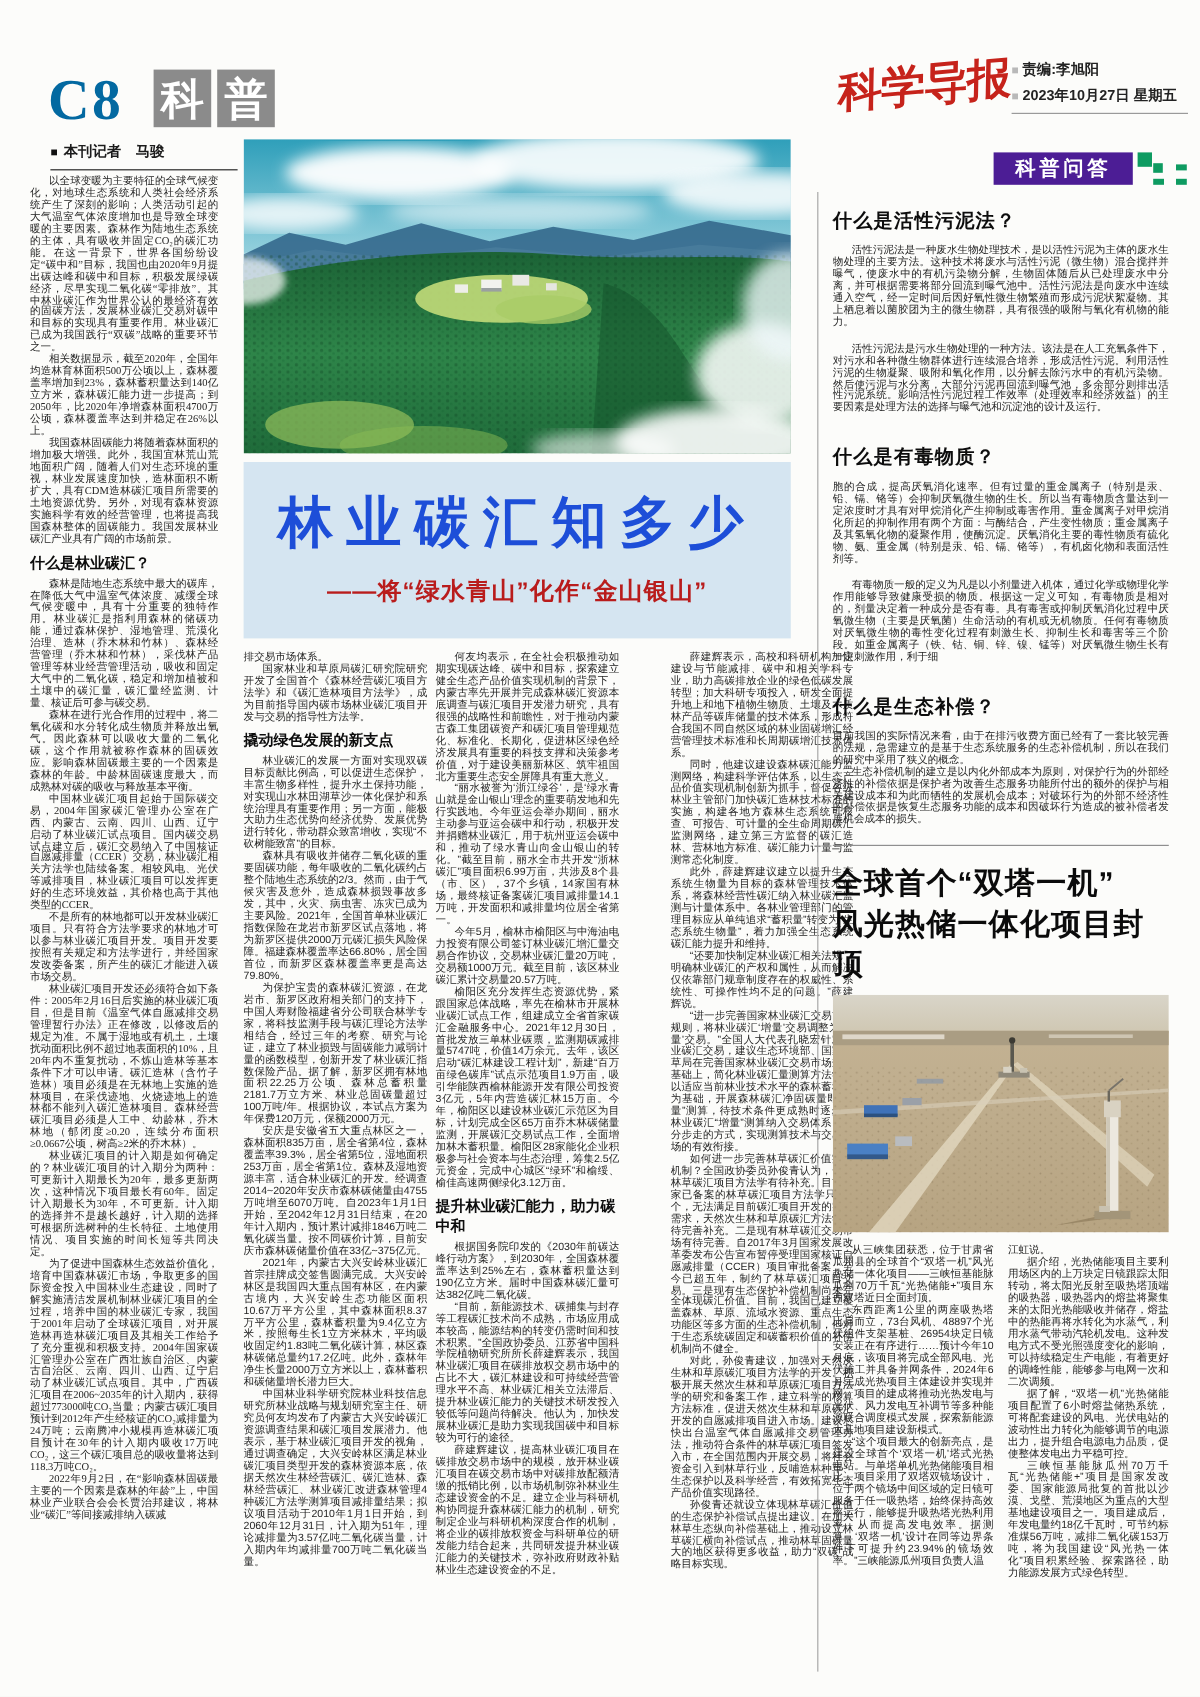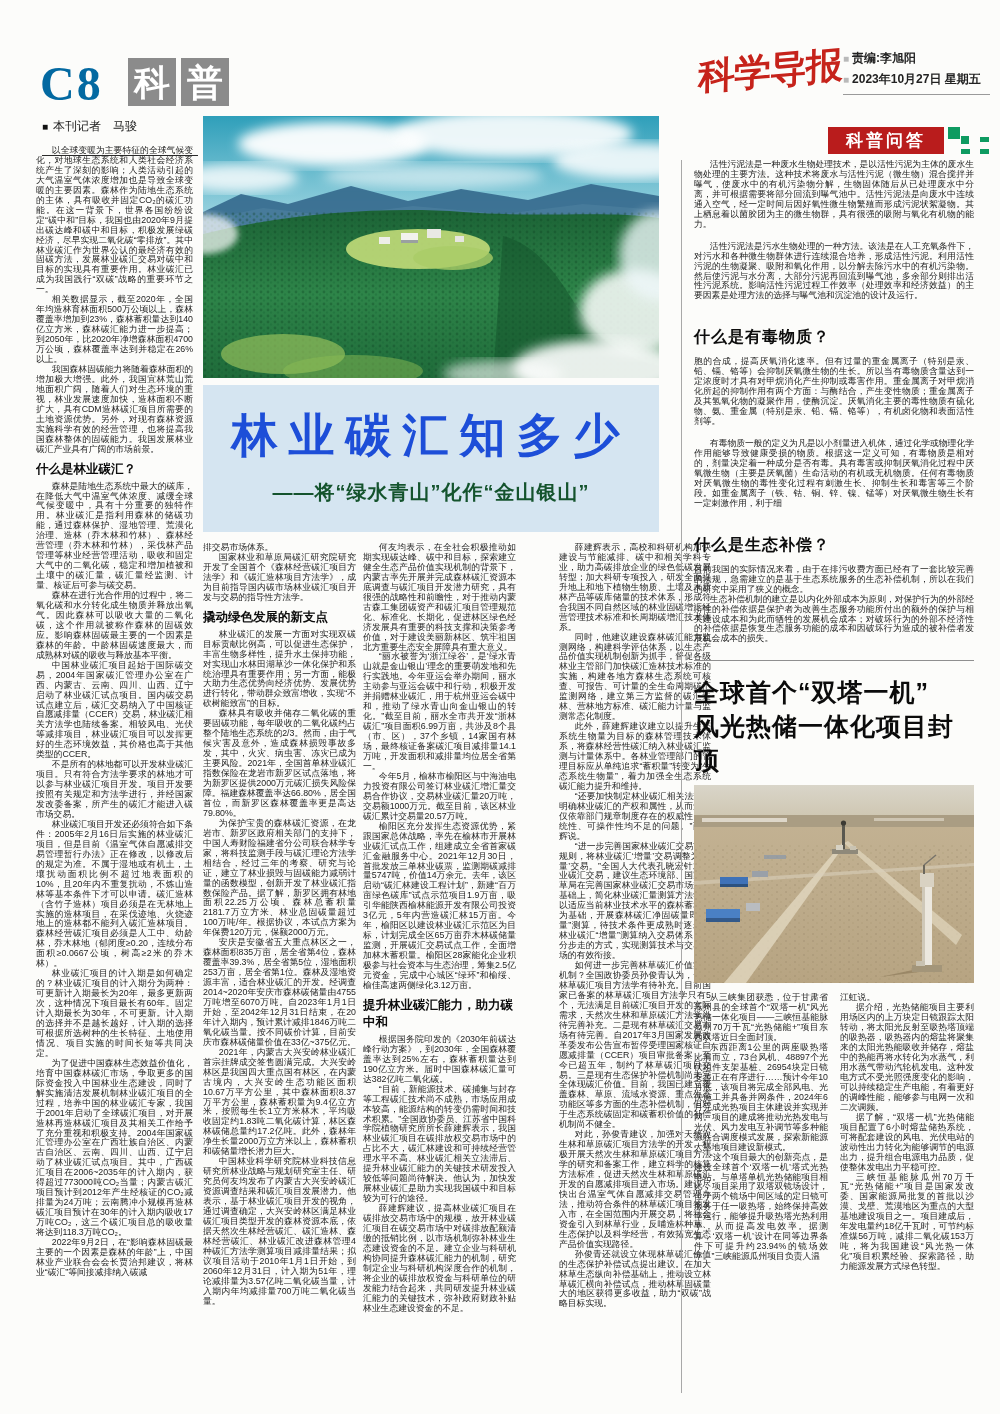--- a/index.html
+++ b/index.html
@@ -8,34 +8,34 @@
 
   
   .pageno{position:absolute;left:40px;top:56px;font-family:"Liberation Serif","DejaVu Serif",serif;font-size:48px;font-weight:bold;color:#0369a1;letter-spacing:2px;}
   .secbox{position:absolute;top:58px;width:48px;height:48px;background:#8b8b8b;color:#fff;text-align:center;line-height:50px;font-size:36px;font-weight:bold;}
   .masthead{position:absolute;left:698px;top:46px;width:150px;font-size:37px;font-weight:bold;color:#c6231b;transform:rotate(-5deg) skewX(-6deg);letter-spacing:-1px;white-space:nowrap;}
   .edline{position:absolute;left:843px;font-size:12px;font-weight:bold;color:#222;white-space:nowrap;}
   .edline .sq{color:#b9b9b9;font-size:10px;margin-right:3px;}
   .edrule{position:absolute;left:843px;top:94px;width:147px;height:1px;background:#9a9a9a;}
 
   
-  .byline{position:absolute;left:42px;top:118px;width:156px;font-size:12px;font-weight:normal;border-bottom:1.5px solid #2a2a2a;padding-bottom:20px;}
+  .byline{position:absolute;left:42px;top:118px;width:156px;font-size:12px;font-weight:bold;border-bottom:1.5px solid #2a2a2a;padding-bottom:6px;}
   .byline .sq{color:#111;font-size:10px;margin-right:5px;}
   .txtcol{position:absolute;overflow:hidden;}
   .para{font-size:8.8px;line-height:9.95px;text-align:justify;text-indent:1.8em;margin:0;color:#232323;}
   .para.cont{text-indent:0;}
   .subhead{font-size:12.5px;font-weight:bold;margin:6px 0 4px 0;color:#0d0d0d;}
   .photo1{position:absolute;left:203px;top:116px;width:456px;height:262px;}
   .titlebox{position:absolute;left:203px;top:385px;width:456px;height:147px;background:#d5e5f1;text-align:center;}
   .bigtitle{margin-top:20px;font-size:46px;font-weight:900;letter-spacing:11px;color:#1d4ed8;}
-  .subtitle{margin-top:12px;font-size:20px;font-weight:bold;letter-spacing:1px;color:#14532d;}
+  .subtitle{margin-top:12px;font-size:20px;font-weight:bold;letter-spacing:1px;color:#b91c1c;}
   .vrule{position:absolute;left:681px;top:160px;width:1px;height:1233px;background:#a8a8a8;}
 
   
-  .badge{position:absolute;left:828px;top:127px;width:116px;height:27px;background:#b91c1c;color:#fff;text-align:center;line-height:27px;font-size:17px;font-weight:bold;letter-spacing:3px;}
+  .badge{position:absolute;left:828px;top:127px;width:116px;height:27px;background:#4c1d95;color:#fff;text-align:center;line-height:27px;font-size:17px;font-weight:bold;letter-spacing:3px;}
   .deco{position:absolute;background:#0e9b61;}
   .qawrap{position:absolute;left:694px;top:160px;width:280px;}
   .qhead{font-size:16px;font-weight:bold;color:#0d0d0d;margin:14px 0 9px 0;letter-spacing:1px;}
   .qcols{display:flex;gap:12px;flex-direction:column;}
   .qcol{flex:1;overflow:hidden;}
   .hrule{height:1px;background:#8f8f8f;margin:16px 0 14px 0;}
   .sidetitle{font-size:25px;line-height:34px;font-weight:bold;color:#0b0b0b;margin:2px 0 8px 0;letter-spacing:1px;}
   .photo2{width:280px;height:198px;margin:2px 0 10px 0;}
   .scols{display:flex;gap:12px;}
   .scol{flex:1;overflow:hidden;}
@@ -48,21 +48,21 @@
   <div class="pageno">C8</div>
   <div class="secbox" style="left:128px;">科</div>
   <div class="secbox" style="left:181px;">普</div>
   <div class="masthead">科学导报</div>
   <div class="edline" style="top:50px;"><span class="sq">■</span><span>责编:李旭阳</span></div>
   <div class="edline" style="top:71px;"><span class="sq">■</span><span>2023年10月27日 星期五</span></div>
   <div class="edrule"></div>
 
   <div class="byline"><span class="sq">■</span><span>本刊记者　马骏</span></div>
 
-  <div class="txtcol" style="left:36px;top:146px;width:157px;height:1247px;">
+  <div class="txtcol" style="left:25px;top:146px;width:157px;height:1247px;font-family:Liberation Serif, serif;">
       <p class="para">以全球变暖为主要特征的全球气候变化，对地球生态系统和人类社会经济系统产生了深刻的影响；人类活动引起的大气温室气体浓度增加也是导致全球变暖的主要因素。森林作为陆地生态系统的主体，具有吸收并固定CO₂的碳汇功能。在这一背景下，世界各国纷纷设定“碳中和”目标，我国也由2020年9月提出碳达峰和碳中和目标，积极发展绿碳经济，尽早实现二氧化碳“零排放”。其中林业碳汇作为世界公认的最经济有效的固碳方法，发展林业碳汇交易对碳中和目标的实现具有重要作用。林业碳汇已成为我国践行“双碳”战略的重要环节之一。</p>
       <p class="para">相关数据显示，截至2020年，全国年均造林育林面积500万公顷以上，森林覆盖率增加到23%，森林蓄积量达到140亿立方米，森林碳汇能力进一步提高；到2050年，比2020年净增森林面积4700万公顷，森林覆盖率达到并稳定在26%以上。</p>
       <p class="para">我国森林固碳能力将随着森林面积的增加极大增强。此外，我国宜林荒山荒地面积广阔，随着人们对生态环境的重视，林业发展速度加快，造林面积不断扩大，具有CDM造林碳汇项目所需要的土地资源优势。另外，对现有森林资源实施科学有效的经营管理，也将提高我国森林整体的固碳能力。我国发展林业碳汇产业具有广阔的市场前景。</p>
       <h4 class="subhead">什么是林业碳汇？</h4>
       <p class="para">森林是陆地生态系统中最大的碳库，在降低大气中温室气体浓度、减缓全球气候变暖中，具有十分重要的独特作用。林业碳汇是指利用森林的储碳功能，通过森林保护、湿地管理、荒漠化治理、造林（乔木林和竹林）、森林经营管理（乔木林和竹林），采伐林产品管理等林业经营管理活动，吸收和固定大气中的二氧化碳，稳定和增加植被和土壤中的碳汇量，碳汇量经监测、计量、核证后可参与碳交易。</p>
       <p class="para">森林在进行光合作用的过程中，将二氧化碳和水分转化成生物质并释放出氧气。因此森林可以吸收大量的二氧化碳，这个作用就被称作森林的固碳效应。影响森林固碳最主要的一个因素是森林的年龄。中龄林固碳速度最大，而成熟林对碳的吸收与释放基本平衡。</p>
       <p class="para">中国林业碳汇项目起始于国际碳交易，2004年国家碳汇管理办公室在广西、内蒙古、云南、四川、山西、辽宁启动了林业碳汇试点项目。国内碳交易试点建立后，碳汇交易纳入了中国核证自愿减排量（CCER）交易，林业碳汇相关方法学也陆续备案。相较风电、光伏等减排项目，林业碳汇项目可以发挥更好的生态环境效益，其价格也高于其他类型的CCER。</p>
       <p class="para">不是所有的林地都可以开发林业碳汇项目。只有符合方法学要求的林地才可以参与林业碳汇项目开发。项目开发要按照有关规定和方法学进行，并经国家发改委备案，所产生的碳汇才能进入碳市场交易。</p>
       <p class="para">林业碳汇项目开发还必须符合如下条件：2005年2月16日后实施的林业碳汇项目，但是目前《温室气体自愿减排交易管理暂行办法》正在修改，以修改后的规定为准。不属于湿地或有机土，土壤扰动面积比例不超过地表面积的10%，且20年内不重复扰动，不炼山造林等基本条件下才可以申请。碳汇造林（含竹子造林）项目必须是在无林地上实施的造林项目，在采伐迹地、火烧迹地上的造林都不能列入碳汇造林项目。森林经营碳汇项目必须是人工中、幼龄林，乔木林地（郁闭度≥0.20，连续分布面积≥0.0667公顷，树高≥2米的乔木林）。</p>
       <p class="para">林业碳汇项目的计入期是如何确定的？林业碳汇项目的计入期分为两种：可更新计入期最长为20年，最多更新两次，这种情况下项目最长有60年。固定计入期最长为30年，不可更新。计入期的选择并不是越长越好，计入期的选择可根据所选树种的生长特征、土地使用情况、项目实施的时间长短等共同决定。</p>
@@ -163,20 +163,21 @@
   <div class="badge">科普问答</div>
   <div class="deco" style="left:948px;top:127px;width:12px;height:12px;"></div>
   <div class="deco" style="left:961px;top:136px;width:8px;height:8px;"></div>
   <div class="deco" style="left:961px;top:149px;width:9px;height:5px;"></div>
   <div class="deco" style="left:980px;top:137px;width:9px;height:5px;"></div>
   <div class="deco" style="left:980px;top:149px;width:9px;height:5px;"></div>
 
   <div class="qawrap">
 
     <div>
+      <div class="qhead">什么是活性污泥法？</div>
       <div class="qcols">
         <div class="qcol" style="height:160px;">
             <p class="para">活性污泥法是一种废水生物处理技术，是以活性污泥为主体的废水生物处理的主要方法。这种技术将废水与活性污泥（微生物）混合搅拌并曝气，使废水中的有机污染物分解，生物固体随后从已处理废水中分离，并可根据需要将部分回流到曝气池中。活性污泥法是向废水中连续通入空气，经一定时间后因好氧性微生物繁殖而形成污泥状絮凝物。其上栖息着以菌胶团为主的微生物群，具有很强的吸附与氧化有机物的能力。</p>
           </div>
         <div class="qcol" style="height:160px;">
             <p class="para">活性污泥法是污水生物处理的一种方法。该法是在人工充氧条件下，对污水和各种微生物群体进行连续混合培养，形成活性污泥。利用活性污泥的生物凝聚、吸附和氧化作用，以分解去除污水中的有机污染物。然后使污泥与水分离，大部分污泥再回流到曝气池，多余部分则排出活性污泥系统。影响活性污泥过程工作效率（处理效率和经济效益）的主要因素是处理方法的选择与曝气池和沉淀池的设计及运行。</p>
           </div>
       </div>
     </div>
 

